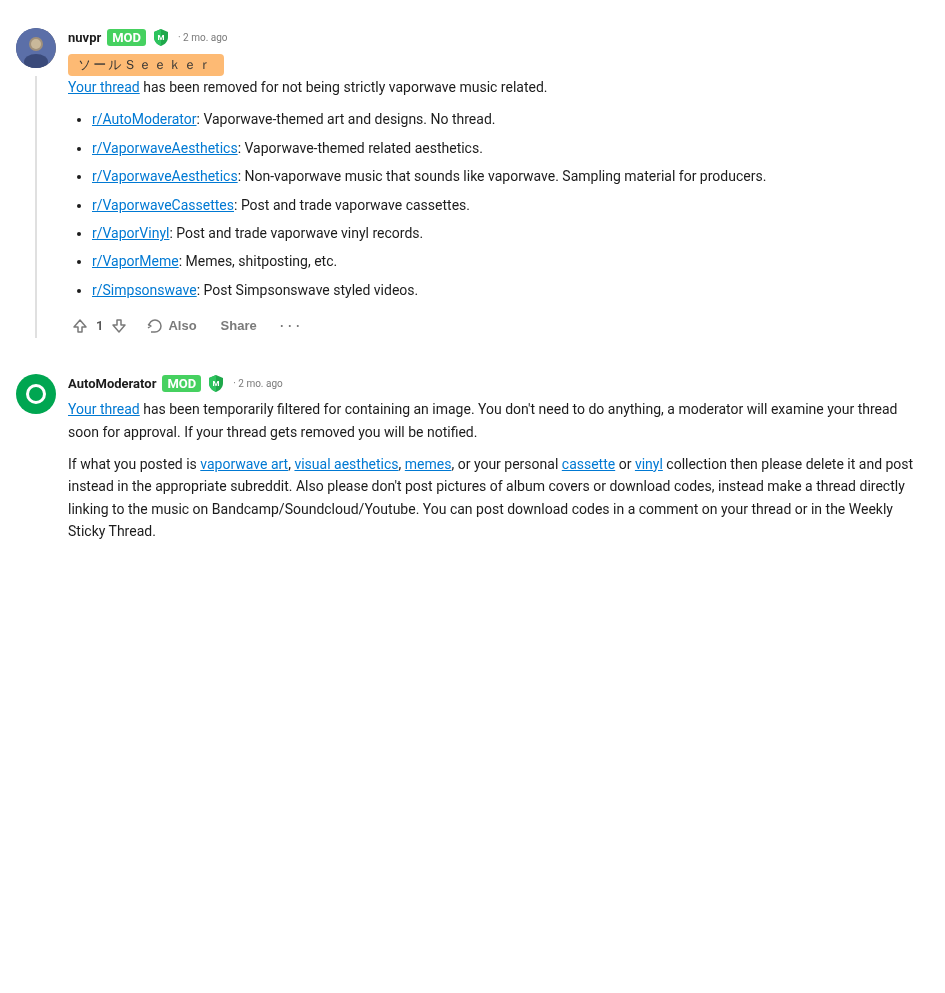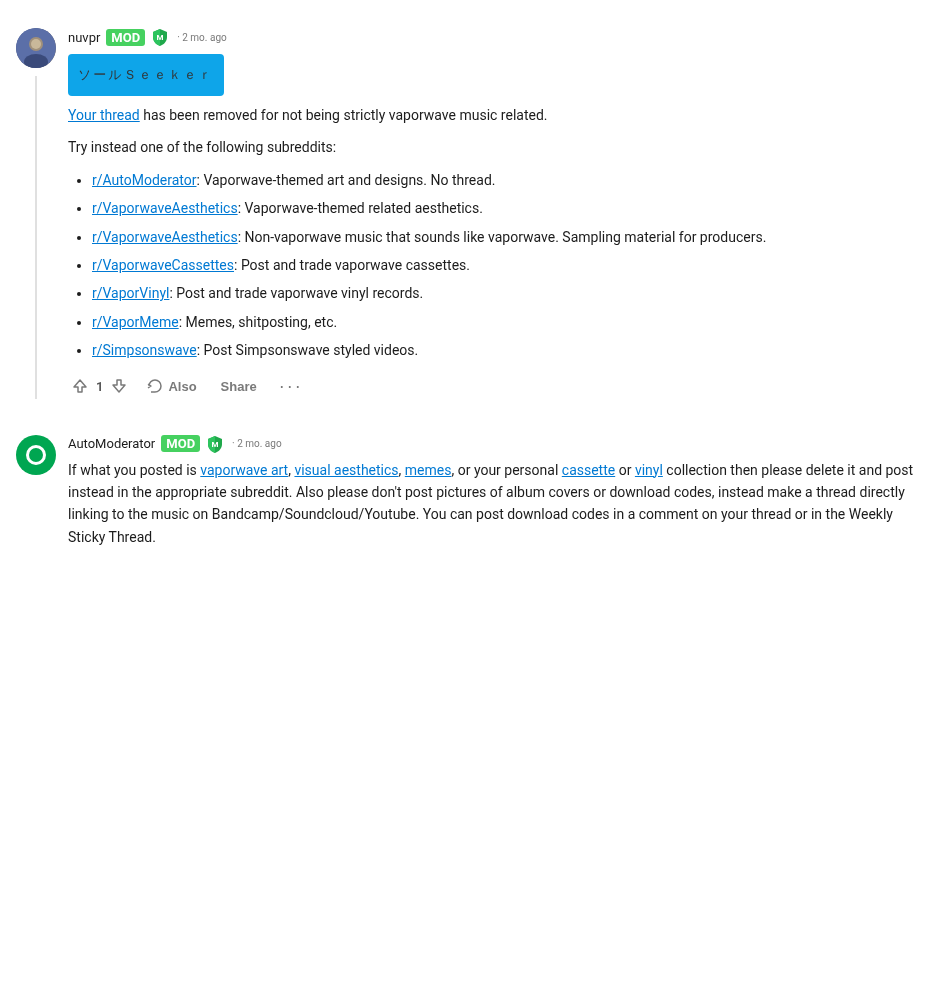--- a/index.html
+++ b/index.html
@@ -74,21 +74,21 @@
 
     .comment-header {
       display: flex;
       align-items: center;
       gap: 4px;
       margin-bottom: 6px;
       flex-wrap: wrap;
     }
 
     .username {
-      font-weight: 400;
+      font-weight: 700;
       font-size: 13px;
       color: #1c1c1c;
       text-decoration: none;
     }
 
     .mod-badge {
       background: #46d160;
       color: #fff;
       font-size: 13px;
       font-weight: 700;
@@ -105,28 +105,27 @@
       margin-left: 2px;
     }
 
     .timestamp {
       color: #7a7a7a;
       font-size: 10px;
       margin-left: 4px;
     }
 
     .japanese-tag {
-      background: #0ea5e9;
+      background: #fdba74;
       border-radius: 4px;
-      padding: 12px 10px;
+      padding: 2px 10px;
       font-size: 13px;
       color: #333;
       display: inline-block;
       margin-top: 2px;
-      margin-bottom: 8px;
       letter-spacing: 2px;
     }
 
     .comment-body {
       font-size: 14px;
       line-height: 1.6;
       color: #1c1c1c;
     }
 
     .comment-body p {
@@ -236,21 +235,20 @@
         <text x="9" y="12" text-anchor="middle" fill="white" font-size="8" font-weight="bold">M</text>
       </svg>
       <span class="timestamp">· 2 mo. ago</span>
     </div>
     <div class="japanese-tag">ソールＳｅｅｋｅｒ</div>
     <div class="comment-body">
       <p>
         <a href="#" class="link">Your thread</a>
         <span> has been removed for not being strictly vaporwave music related.</span>
       </p>
-      <p>Try instead one of the following subreddits:</p>
       <ul>
         <li>
           <a href="#" class="link">r/AutoModerator</a><span>: Vaporwave-themed art and designs. No thread.</span>
         </li>
         <li>
           <a href="#" class="link">r/VaporwaveAesthetics</a><span>: Vaporwave-themed related aesthetics.</span>
         </li>
         <li>
           <a href="#" class="link">r/VaporwaveAesthetics</a><span>: Non-vaporwave music that sounds like vaporwave. Sampling material for producers.</span>
         </li>
@@ -311,17 +309,21 @@
       <span class="mod-badge">MOD</span>
       <svg class="shield-icon" viewBox="0 0 18 18" fill="none">
         <path d="M9 1L2 4v5c0 4.2 2.9 7.7 7 8.9 4.1-1.2 7-4.7 7-8.9V4L9 1z" fill="#1fa84b"></path>
         <path d="M9 1L2 4v5c0 4.2 2.9 7.7 7 8.9" fill="#2dc45e"></path>
         <text x="9" y="12" text-anchor="middle" fill="white" font-size="8" font-weight="bold">M</text>
       </svg>
       <span class="timestamp">· 2 mo. ago</span>
     </div>
     <div class="comment-body">
       <p>
+        <a href="#" class="link">Your thread</a>
+        <span> has been temporarily filtered for containing an image. You don't need to do anything, a moderator will examine your thread soon for approval. If your thread gets removed you will be notified.</span>
+      </p>
+      <p>
         <span>If what you posted is </span><a href="#" class="link">vaporwave art</a><span>, </span><a href="#" class="link">visual aesthetics</a><span>, </span><a href="#" class="link">memes</a><span>, or your personal </span><a href="#" class="link">cassette</a><span> or </span><a href="#" class="link">vinyl</a><span> collection then please delete it and post instead in the appropriate subreddit. Also please don't post pictures of album covers or download codes, instead make a thread directly linking to the music on Bandcamp/Soundcloud/Youtube. You can post download codes in a comment on your thread or in the Weekly Sticky Thread.</span>
       </p>
     </div>
   </div>
 </div>
 
 </body></html>

